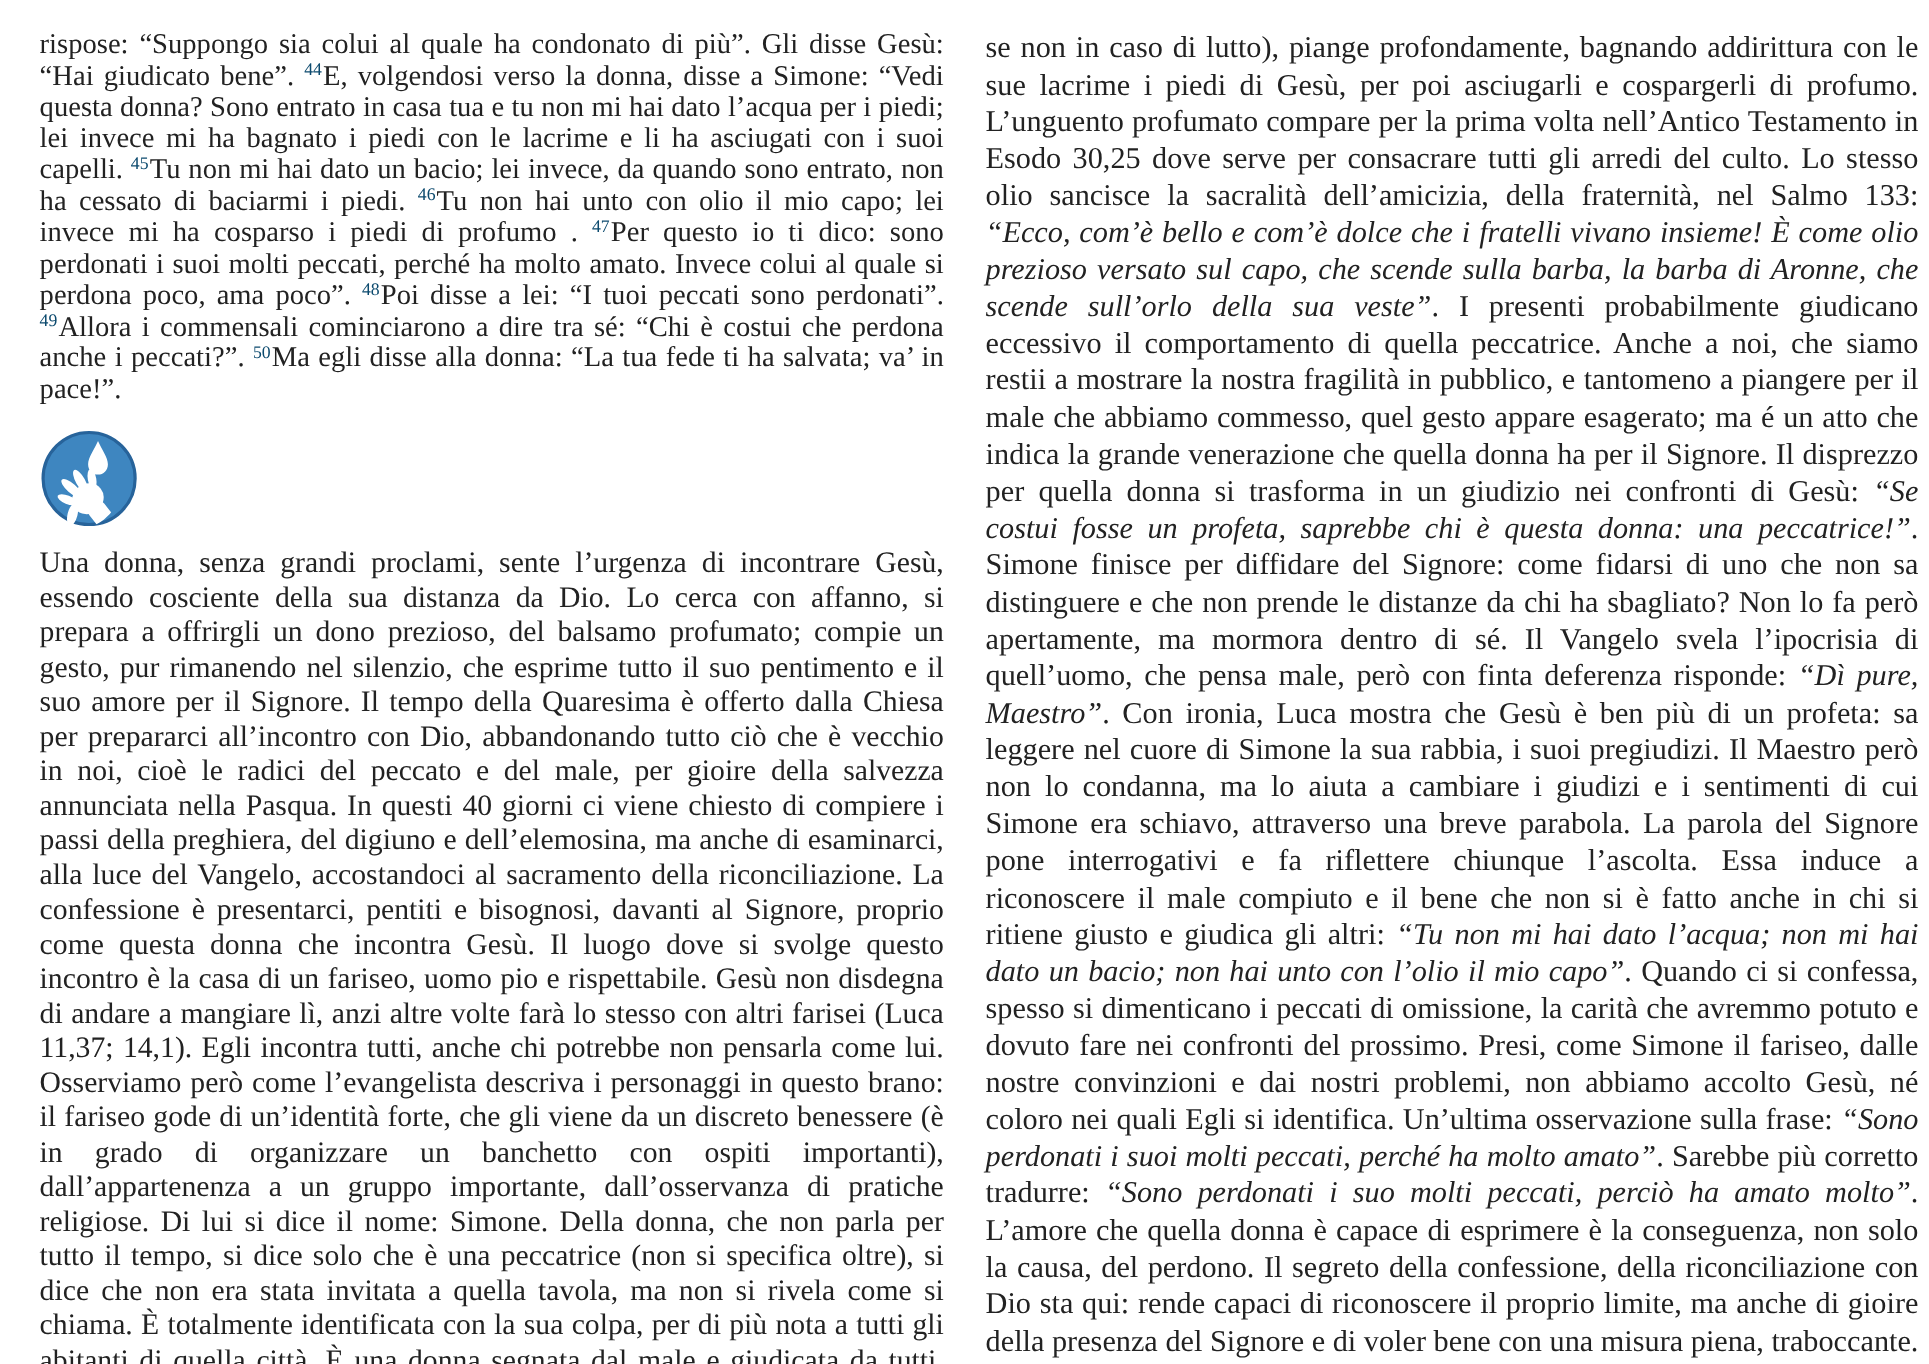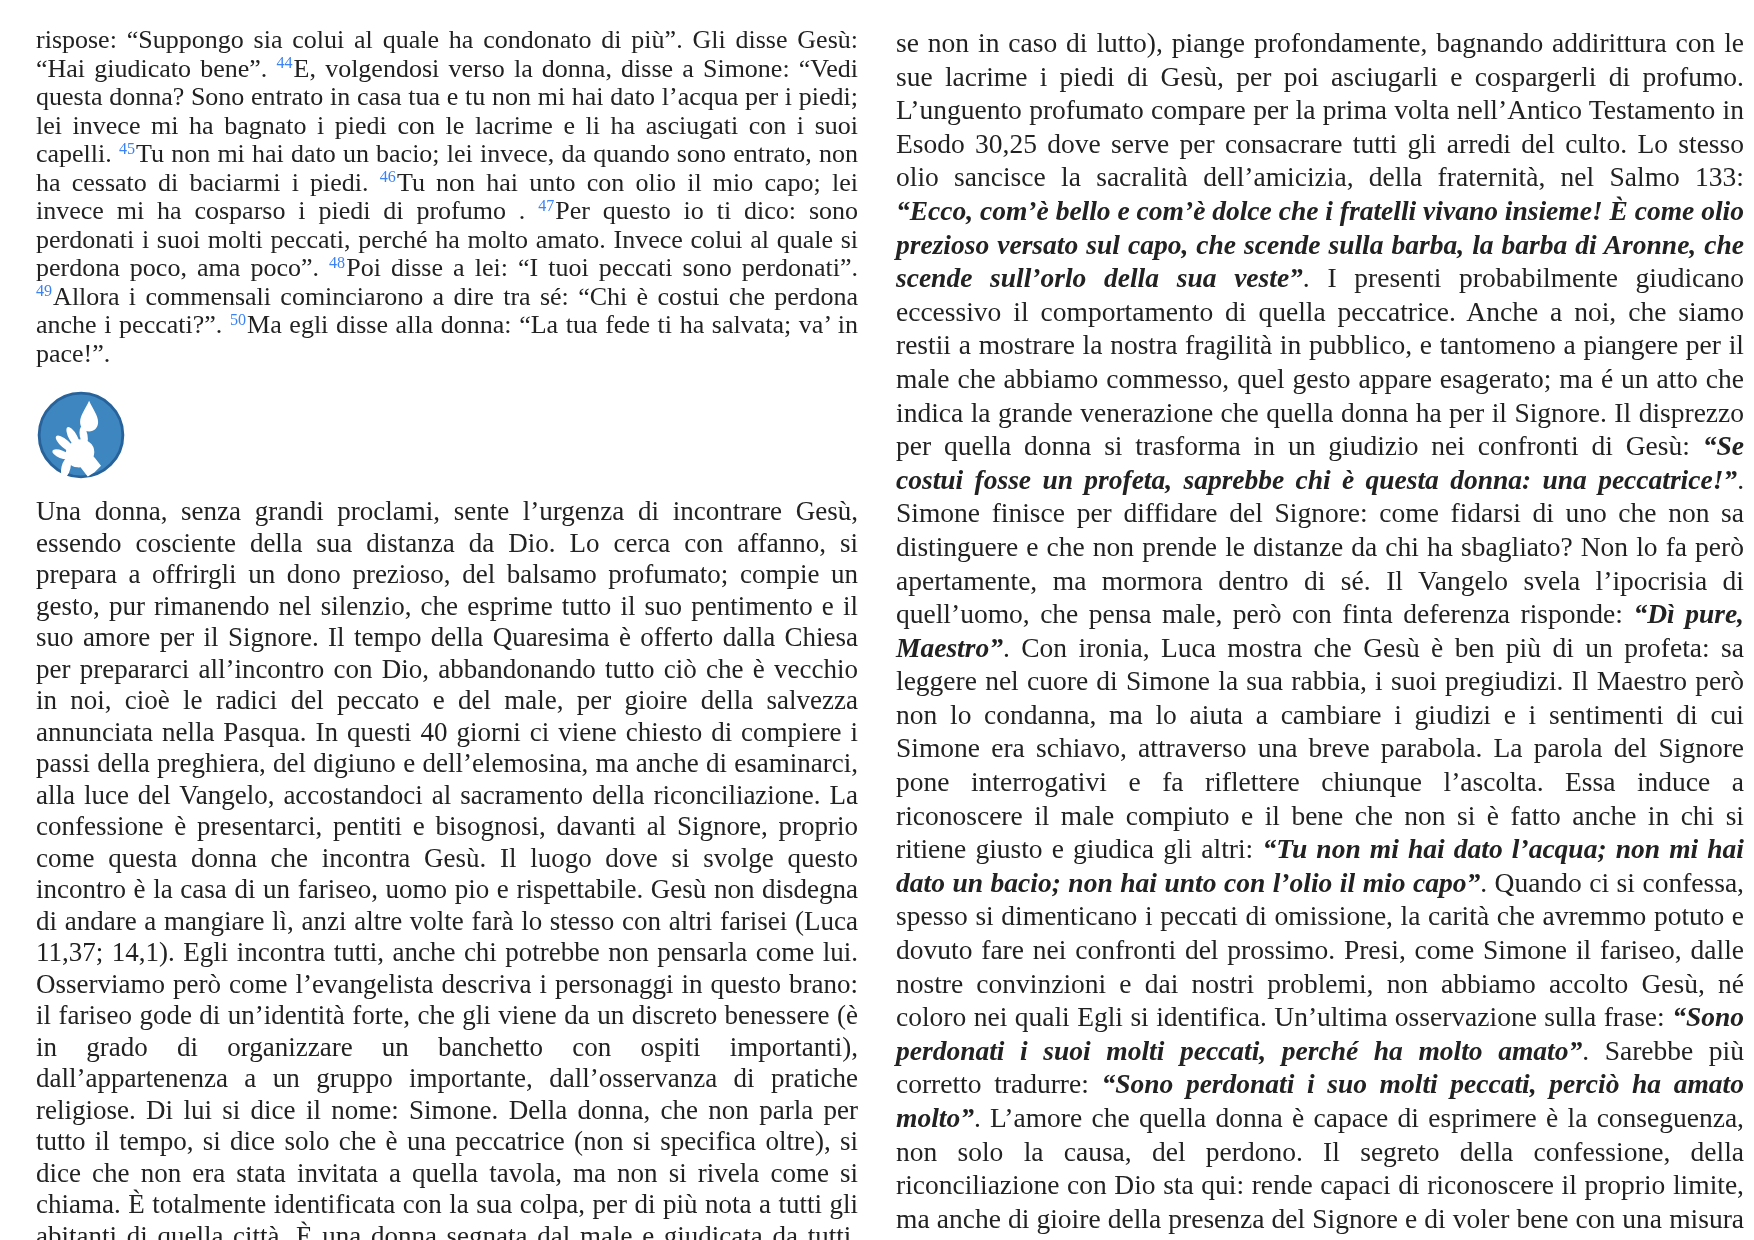--- a/index.html
+++ b/index.html
@@ -33,29 +33,29 @@
   }
   .commentary {
     font-size: 27px;
     line-height: 31.5px;
   }
   .commentary-right {
     font-size: 27.5px;
     line-height: 33.6px;
   }
   .verse-num {
-    color: #3b82f6;
+    color: #0c4a6e;
     font-size: 0.62em;
     line-height: 0;
     position: relative;
     top: -0.5em;
     vertical-align: baseline;
     margin-right: 1px;
   }
-  em { font-style: italic; font-weight: bold; }
+  em { font-style: italic; }
 
   .icon-row {
     margin: 22px 0 16px 0;
     height: 90px;
   }
   .drop-hand-svg {
     width: 90px;
     height: 90px;
     display: block;
   }

